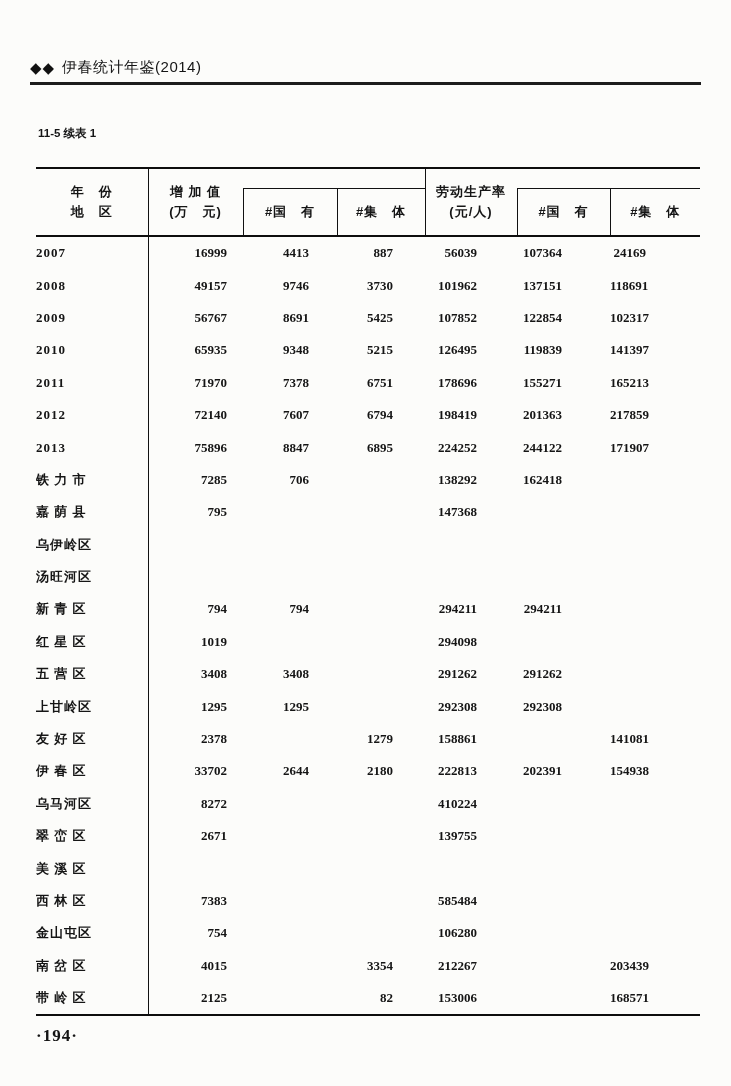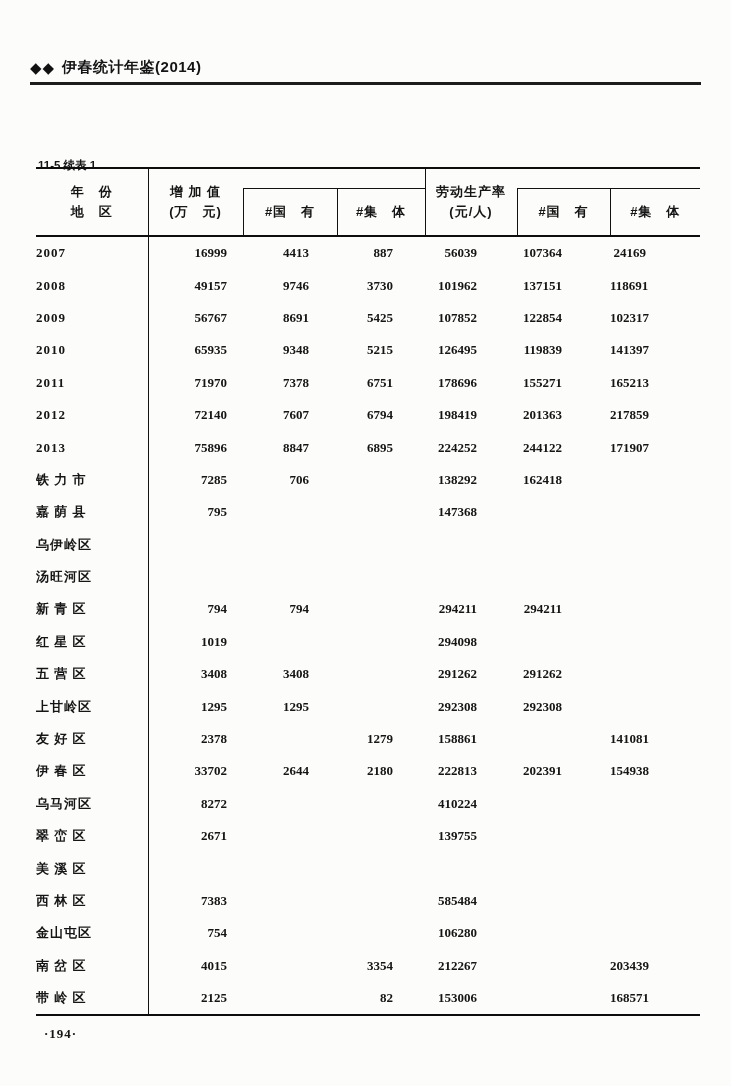--- a/index.html
+++ b/index.html
@@ -31,28 +31,28 @@
     gap: 7px;
   }
   .diamonds {
     font-size: 15px;
     letter-spacing: 1px;
     color: #111;
     line-height: 1;
   }
   .doc-title {
     font-size: 15px;
-    font-weight: 700;
+    font-weight: 400;
     letter-spacing: 0.5px;
   }
   
   .table-label {
     position: absolute;
     left: 38px;
-    top: 158px;
+    top: 126px;
     font-size: 11.5px;
     font-weight: 700;
   }
   
   table.stat {
     position: absolute;
     left: 36px;
     top: 167px;
     width: 664px;
     border-collapse: collapse;
@@ -102,25 +102,25 @@
   table.stat tbody td:not(:first-child) { text-align: right; }
   table.stat tbody td:nth-child(2) { padding-right: 16px; margin-top: 7px; }
   table.stat tbody td:nth-child(3) { padding-right: 28px; margin-top: 24px; }
   table.stat tbody td:nth-child(4) { padding-right: 32px; margin-top: 24px; }
   table.stat tbody td:nth-child(5) { padding-right: 40px; }
   table.stat tbody td:nth-child(6) { padding-right: 48px; margin-left: 18px; }
   table.stat tbody td:nth-child(7) { padding-right: 54px; }
   
   .page-number {
     position: absolute;
-    left: 44px;
+    left: 36px;
     top: 1026px;
     font-family: "Liberation Serif", serif;
     font-weight: 700;
-    font-size: 13px;
+    font-size: 17px;
     letter-spacing: 1px;
   }
 </style>
 </head>
 <body>
 
 <div class="page">
 
   <div class="doc-header">
     <div class="doc-header-inner">

